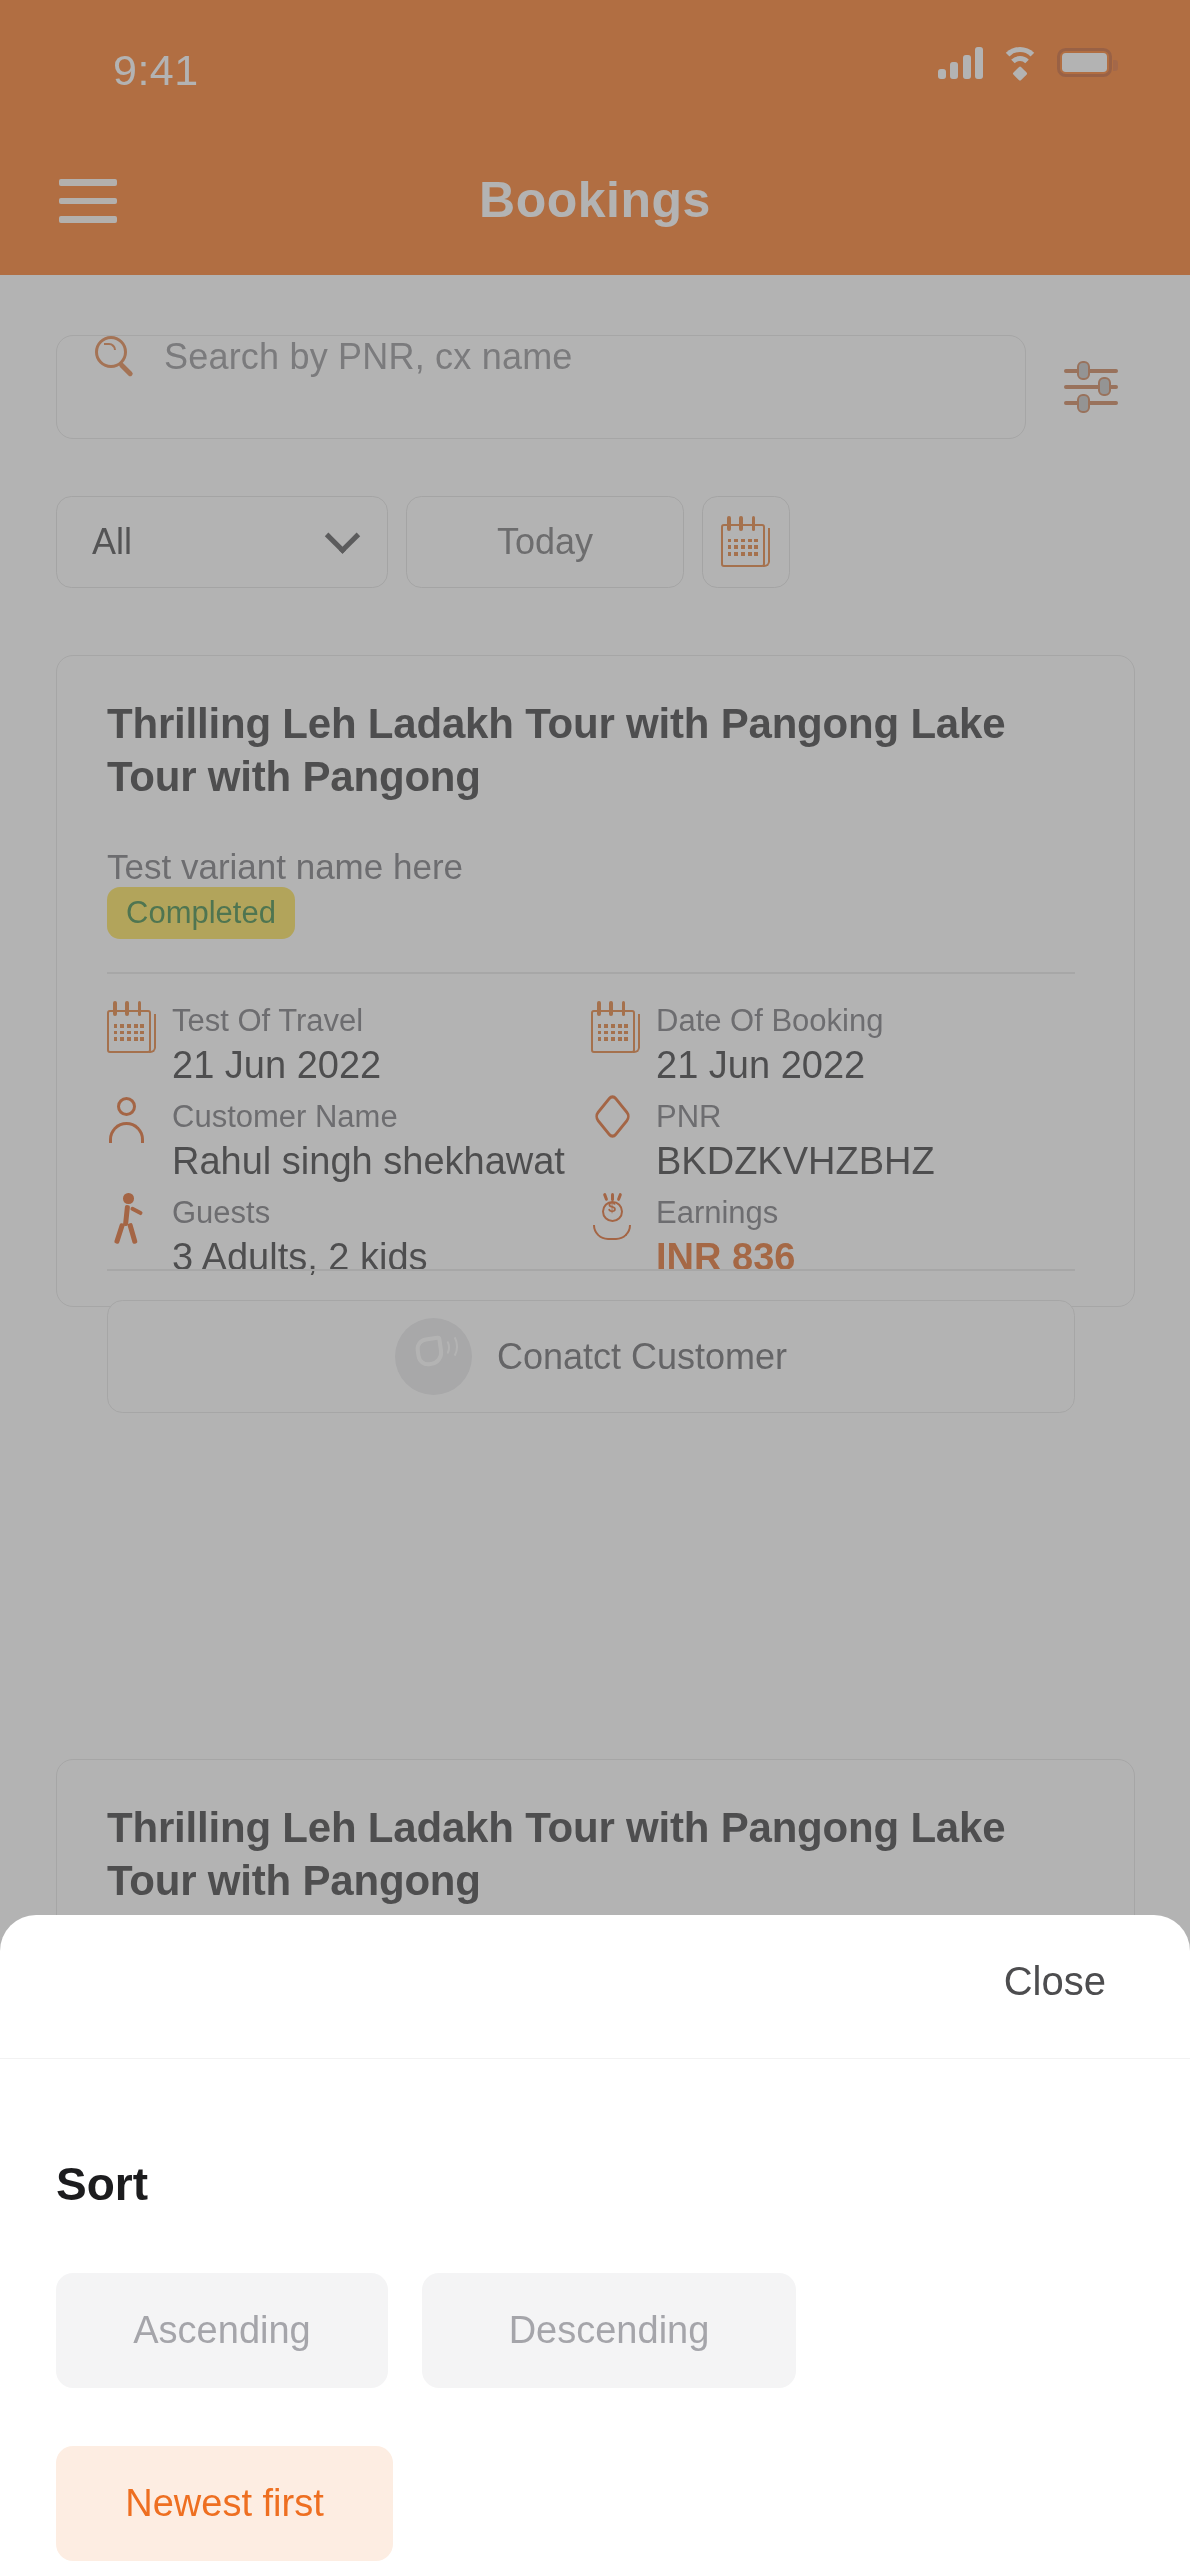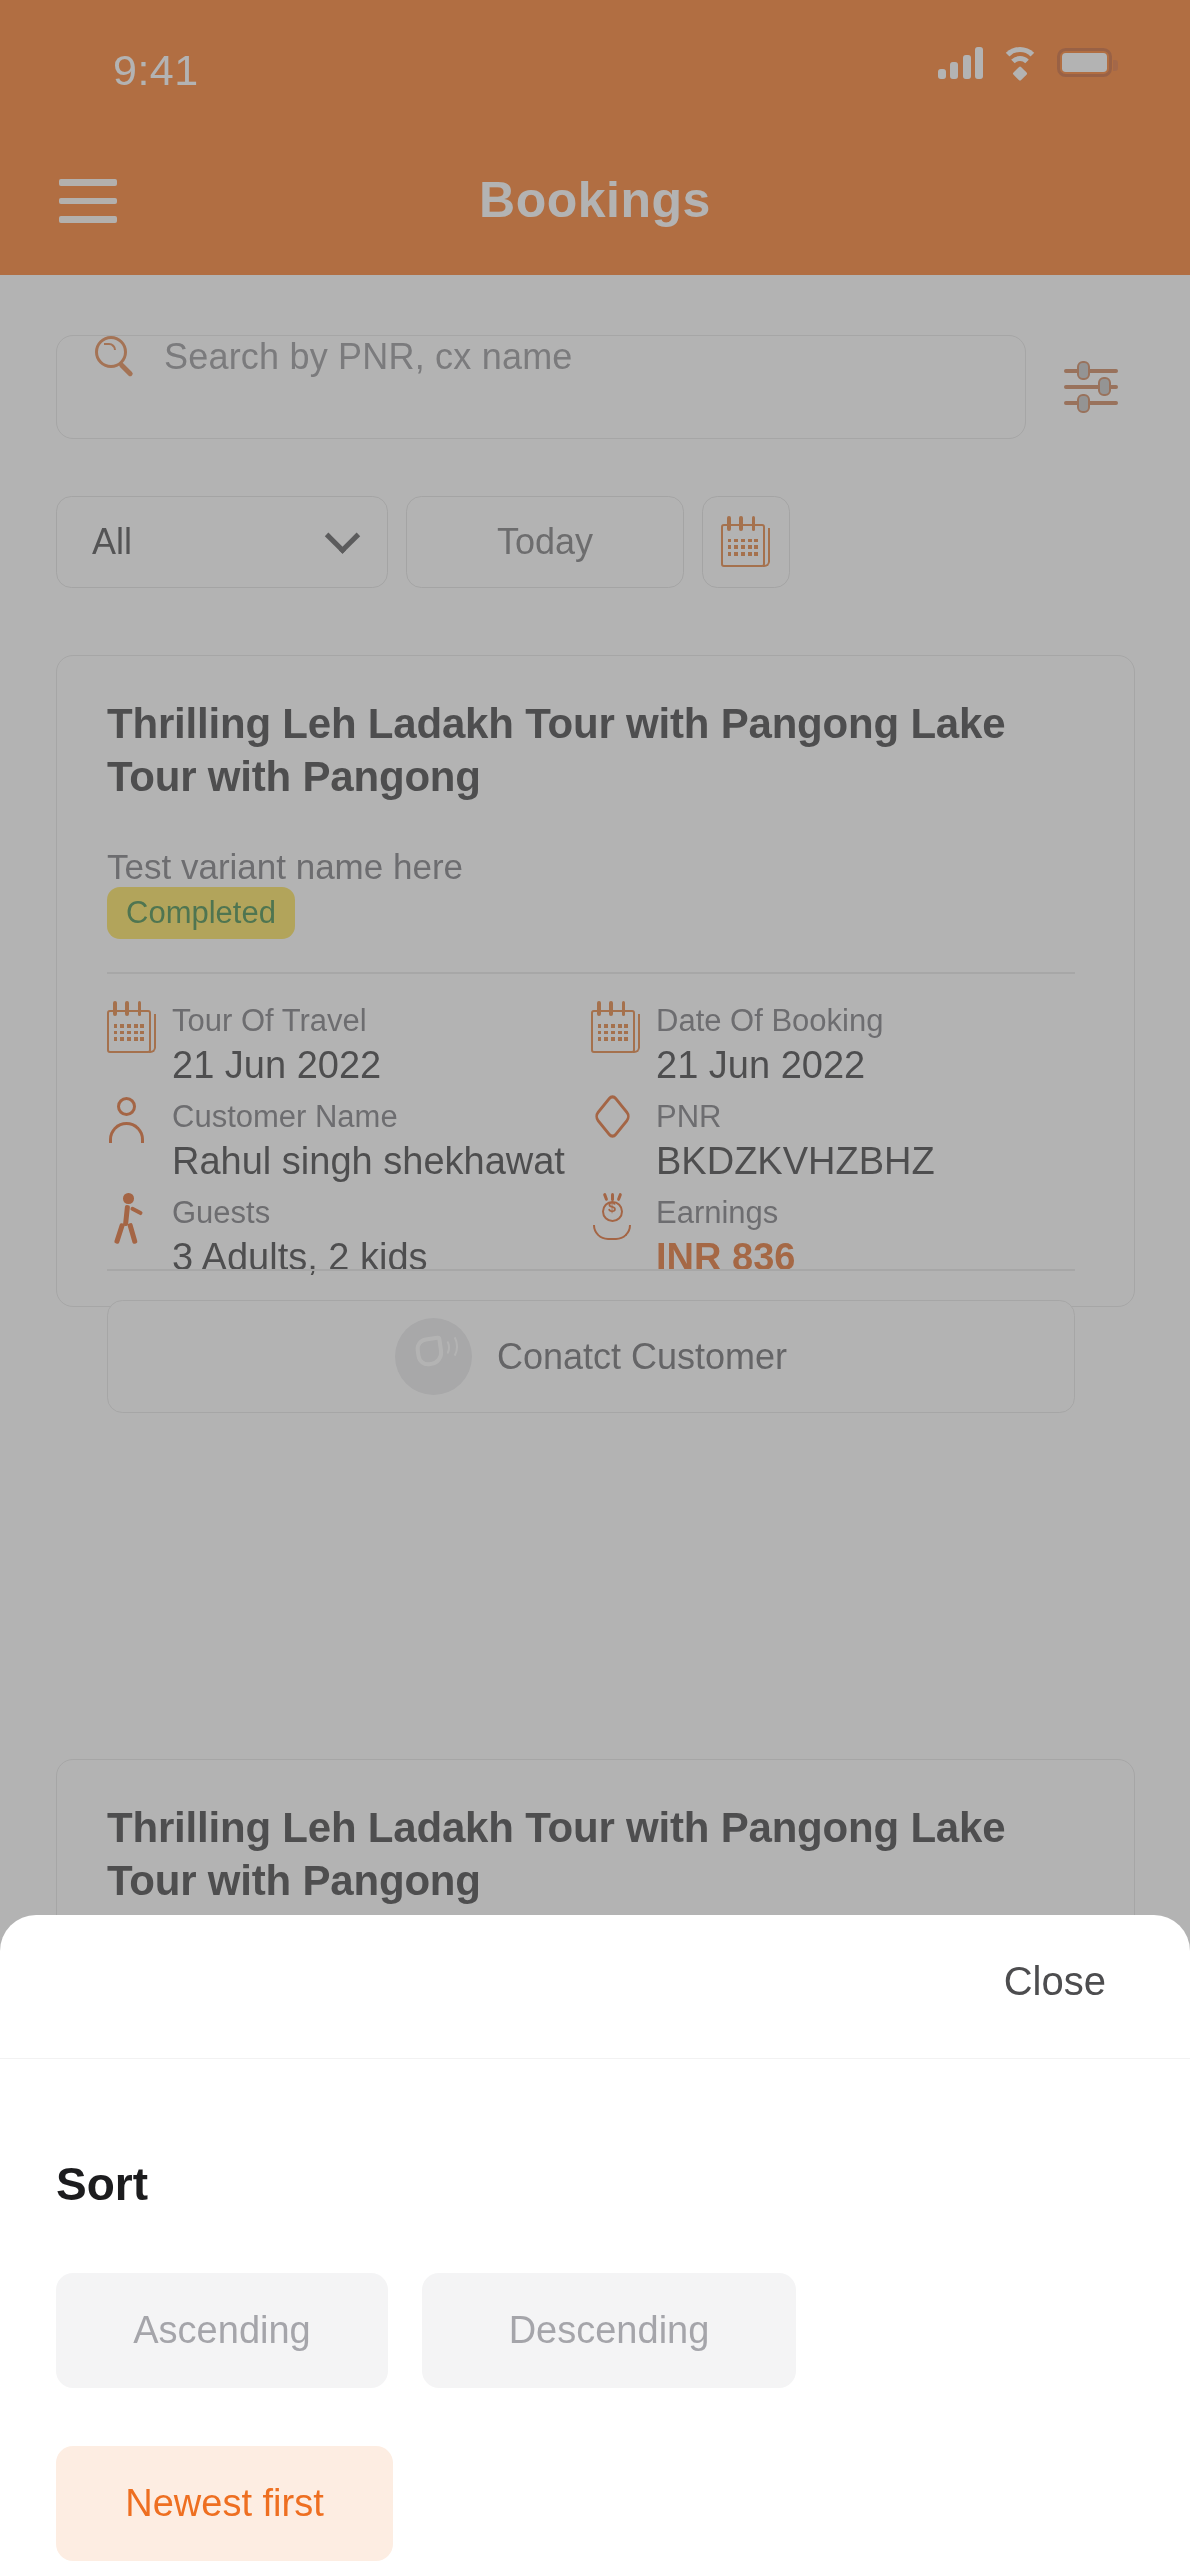--- a/index.html
+++ b/index.html
@@ -483,21 +483,21 @@
                     <u></u>
                     <u></u>
                     <u></u>
                     <u></u>
                     <u></u>
                     <u></u>
                     <u></u>
                     <u></u>
                   </div>
               </div>
-              <div class="ilabel">Tour Of Travel</div>
+              <div class="ilabel">Test Of Travel</div>
               <div class="ivalue">21 Jun 2022</div>
             </div>
             <div class="info-cell">
               <div class="icell-icon cal-icon">
                 <div class="rings">
                     <b></b>
                     <b></b>
                     <b></b>
                   </div>
                 <div class="body"></div>

